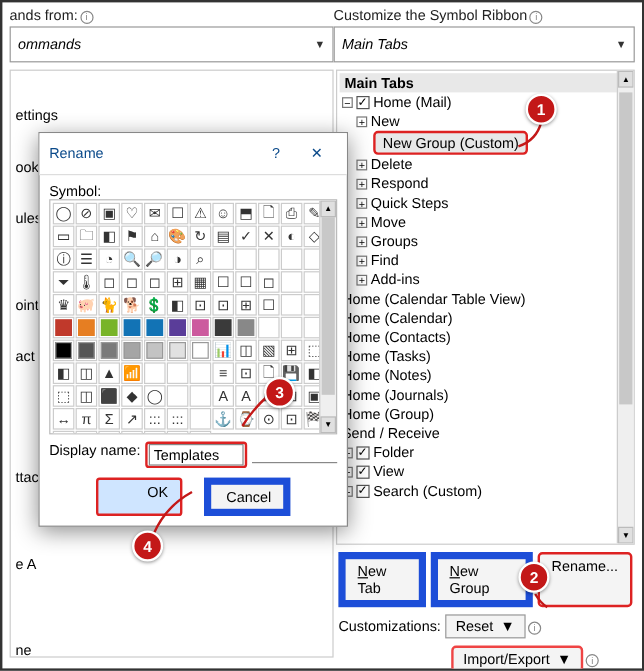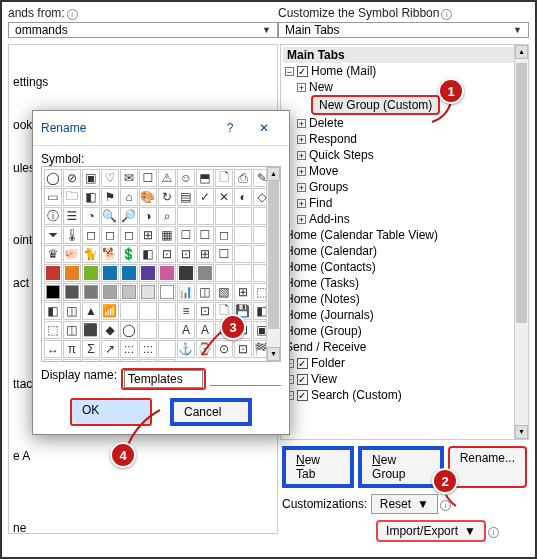--- a/index.html
+++ b/index.html
@@ -2,57 +2,57 @@
 <html><head>
 <meta charset="utf-8">
 <style>
   * { box-sizing: border-box; font-family: "Segoe UI", Arial, sans-serif; font-size: 12px; }
   body { margin: 0; background: #fff; width: 537px; height: 559px; position: relative; overflow: hidden; border: 2px solid #333; }
   .topbar { display: flex; padding: 4px 6px 2px 6px; }
   .top-left { flex: 0 0 270px; }
   .top-right { flex: 1; }
   .label { color: #222; margin-bottom: 2px; }
   .info-icon { display: inline-block; width: 11px; height: 11px; border: 1px solid #888; border-radius: 50%; font-size: 8px; text-align: center; line-height: 10px; color: #888; margin-left: 2px; }
-  .dropdown { display: flex; align-items: center; border: 1px solid #999; height: 16px; padding: 0 6px; background: #fff; justify-content: space-between; }
+  .dropdown { display: flex; align-items: center; border: 1px solid #999; height: 30px; padding: 0 6px; background: #fff; justify-content: space-between; font-style: italic; }
   .dropdown .arrow { font-size: 9px; color: #333; }
   .midarea { position: relative; display: flex; padding: 4px 6px; }
   .left-pane { flex: 0 0 270px; border: 1px solid #ccc; height: 490px; background: #fff; overflow: hidden; padding: 2px 0; }
   .left-pane div { padding: 1px 4px; white-space: nowrap; margin-top: 27px; }
   .right-pane { flex: 1; margin-left: 2px; }
   .tree-container { border: 1px solid #ccc; height: 396px; background: #fff; position: relative; overflow: hidden; padding: 2px; }
   .tree-header { background: #e8e8e8; font-weight: bold; padding: 1px 4px; }
   .tree-row { padding: 0 2px; white-space: nowrap; line-height: 16px; }
   .chk { display: inline-block; width: 11px; height: 11px; border: 1px solid #555; margin-right: 3px; vertical-align: middle; position: relative; }
   .chk.checked::after { content: "✓"; position: absolute; top: -3px; left: 0; font-size: 10px; }
   .exp { display: inline-block; width: 9px; height: 9px; border: 1px solid #777; text-align: center; line-height: 8px; font-size: 9px; margin-right: 3px; vertical-align: middle; background: #fff; }
   .ind1 { padding-left: 14px; }
   .ind2 { padding-left: 28px; }
   .highlight-box { border: 2px solid #d22; border-radius: 4px; padding: 0 6px; display: inline-block; background: #e8e8e8; }
   .btn-row { display: flex; gap: 4px; margin-top: 6px; padding: 0 2px; }
-  .btn { border: 4px solid #1d4ed8; background: #f4f4f4; padding: 3px 10px; cursor: pointer; }
+  .btn { border: 6px solid #1d4ed8; background: #f4f4f4; padding: 3px 10px; cursor: pointer; }
   .btn.red { border: 2px solid #d22; border-radius: 4px; }
   .custrow { margin-top: 6px; padding: 0 2px; }
   .small-dd { display: inline-flex; align-items: center; border: 1px solid #999; background: #f4f4f4; padding: 2px 8px; gap: 6px; }
   .small-dd.red { border: 2px solid #ef4444; border-radius: 4px; }
   .dialog { position: absolute; left: 30px; top: 108px; width: 258px; background: #fff; box-shadow: 0 4px 18px rgba(0,0,0,0.45); border: 1px solid #888; z-index: 50; }
   .dlg-title { background: #fff; color: #0b4a8a; padding: 5px 8px; display: flex; align-items: center; justify-content: space-between; border-bottom: 1px solid #ddd; }
   .dlg-title .ticons { display: flex; gap: 0; }
   .ticonbtn { width: 34px; height: 24px; display: flex; align-items: center; justify-content: center; color: #0b4a8a; }
   .ticonbtn.close { background: #fff; color: #0b4a8a; }
   .dlg-body { padding: 6px 8px 8px 8px; }
   .sym-scroll { height: 196px; border: 1px solid #bbb; overflow: hidden; position: relative; }
   .sym-grid { display: grid; grid-template-columns: repeat(12, 18px); grid-auto-rows: 18px; gap: 1px; padding: 2px; }
   .sym { width: 18px; height: 18px; border: 1px solid #ccc; display: flex; align-items: center; justify-content: center; font-size: 12px; color: #333; background: #fff; }
   .sym .sw { width: 14px; height: 14px; }
   .field-row { display: flex; align-items: flex-start; margin-top: 6px; gap: 4px; }
   .field-row input { flex: 1; border: 1px solid #888; height: 20px; padding: 0 4px; }
   .inputwrap { border: 2px solid #d22; border-radius: 3px; display: inline-block; padding: 0 1px; }
   .inputwrap input { border: 1px solid #888; height: 18px; width: 79px; padding: 0 3px; }
   .dlg-btns { display: flex; justify-content: center; gap: 18px; margin-top: 8px; }
-  .dlg-btns .btn { width: 82px; text-align: left; }
+  .dlg-btns .btn { width: 72px; text-align: right; }
   .dlg-btns .btn.ok { border: 2px solid #d22; border-radius: 3px; background: #cfe5ff; }
   .callout { position: absolute; width: 26px; height: 26px; background: #c31818; color: #fff; border: 2px solid #fff; border-radius: 50%; display: flex; align-items: center; justify-content: center; font-weight: bold; font-size: 13px; z-index: 60; box-shadow: 0 1px 3px rgba(0,0,0,0.4); }
   svg.conn { position: absolute; top: 0; left: 0; z-index: 55; pointer-events: none; }
   .scrollbar { position: absolute; right: 0; top: 0; bottom: 0; width: 14px; background: #efefef; border-left: 1px solid #ccc; }
   .sb-arrow { height: 14px; background: #e0e0e0; border: 1px solid #bbb; margin: 0; text-align: center; font-size: 8px; line-height: 12px; }
   .sb-thumb { position: absolute; left: 1px; right: 1px; background: #c8c8c8; }
 </style>
 </head>
 <body>
 

